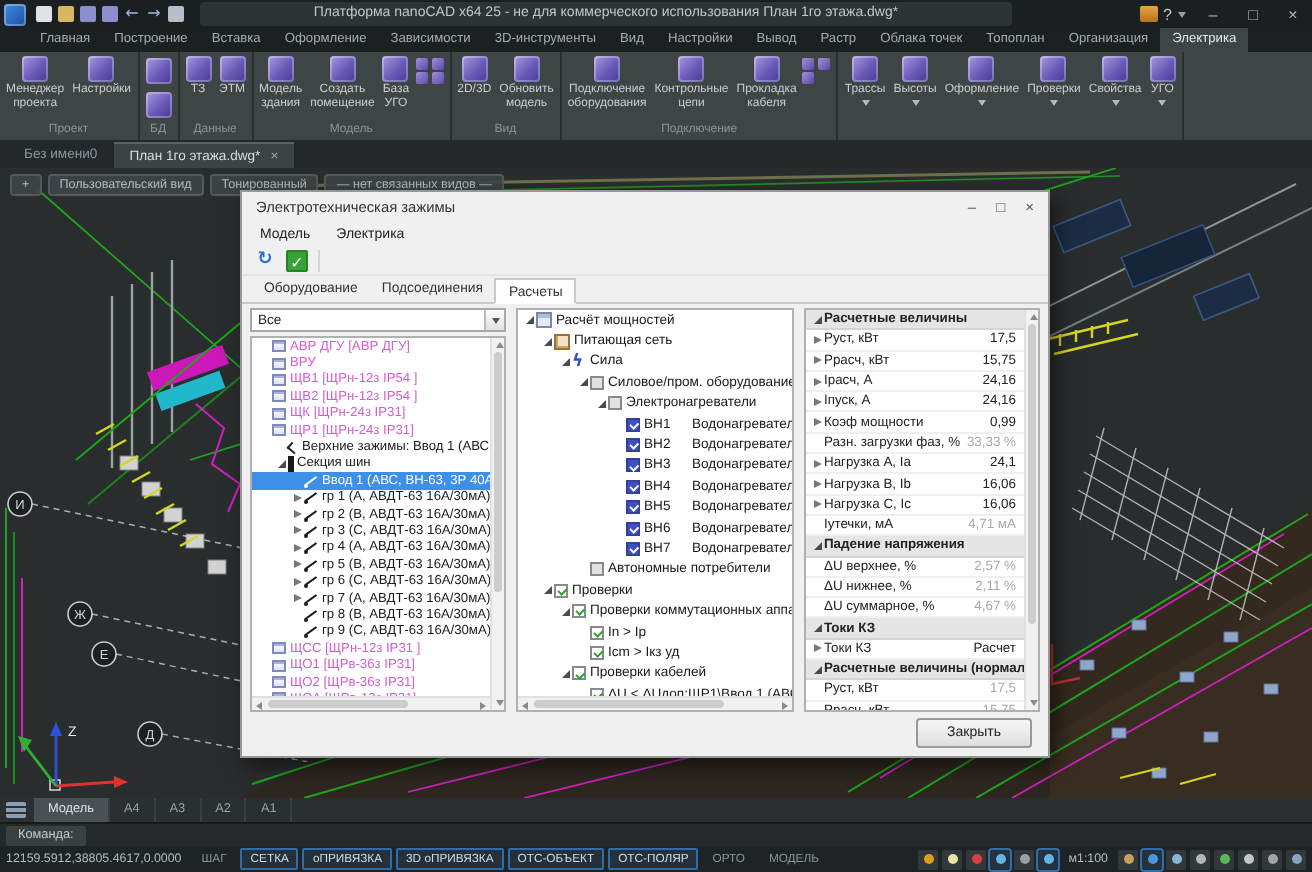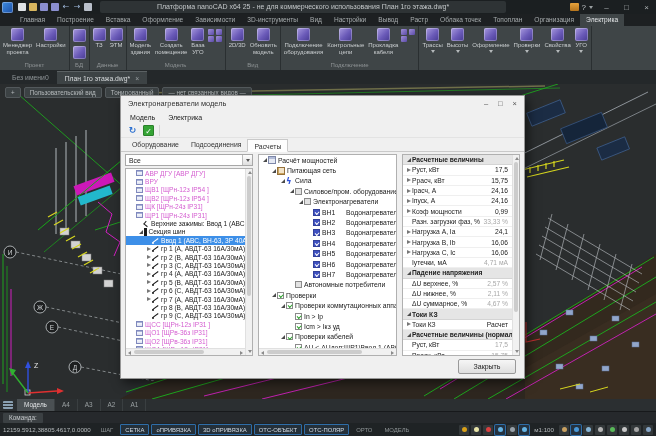--- a/index.html
+++ b/index.html
@@ -465,21 +465,21 @@
 
 <div id="viewbar">
     <div class="vchip">+</div>
     <div class="vchip">Пользовательский вид</div>
     <div class="vchip">Тонированный</div>
     <div class="vchip">— нет связанных видов —</div>
   </div>
 
 <div id="dialog">
   <div class="dlg-title">
-    <span>Электронагреватели модель</span>
+    <span>Электротехническая зажимы</span>
     <span class="dlg-winbtns">
       <span>–</span>
       <span>□</span>
       <span>×</span>
     </span>
   </div>
   <div id="dmenu">
       <span>Модель</span>
       <span>Электрика</span>
     </div>

